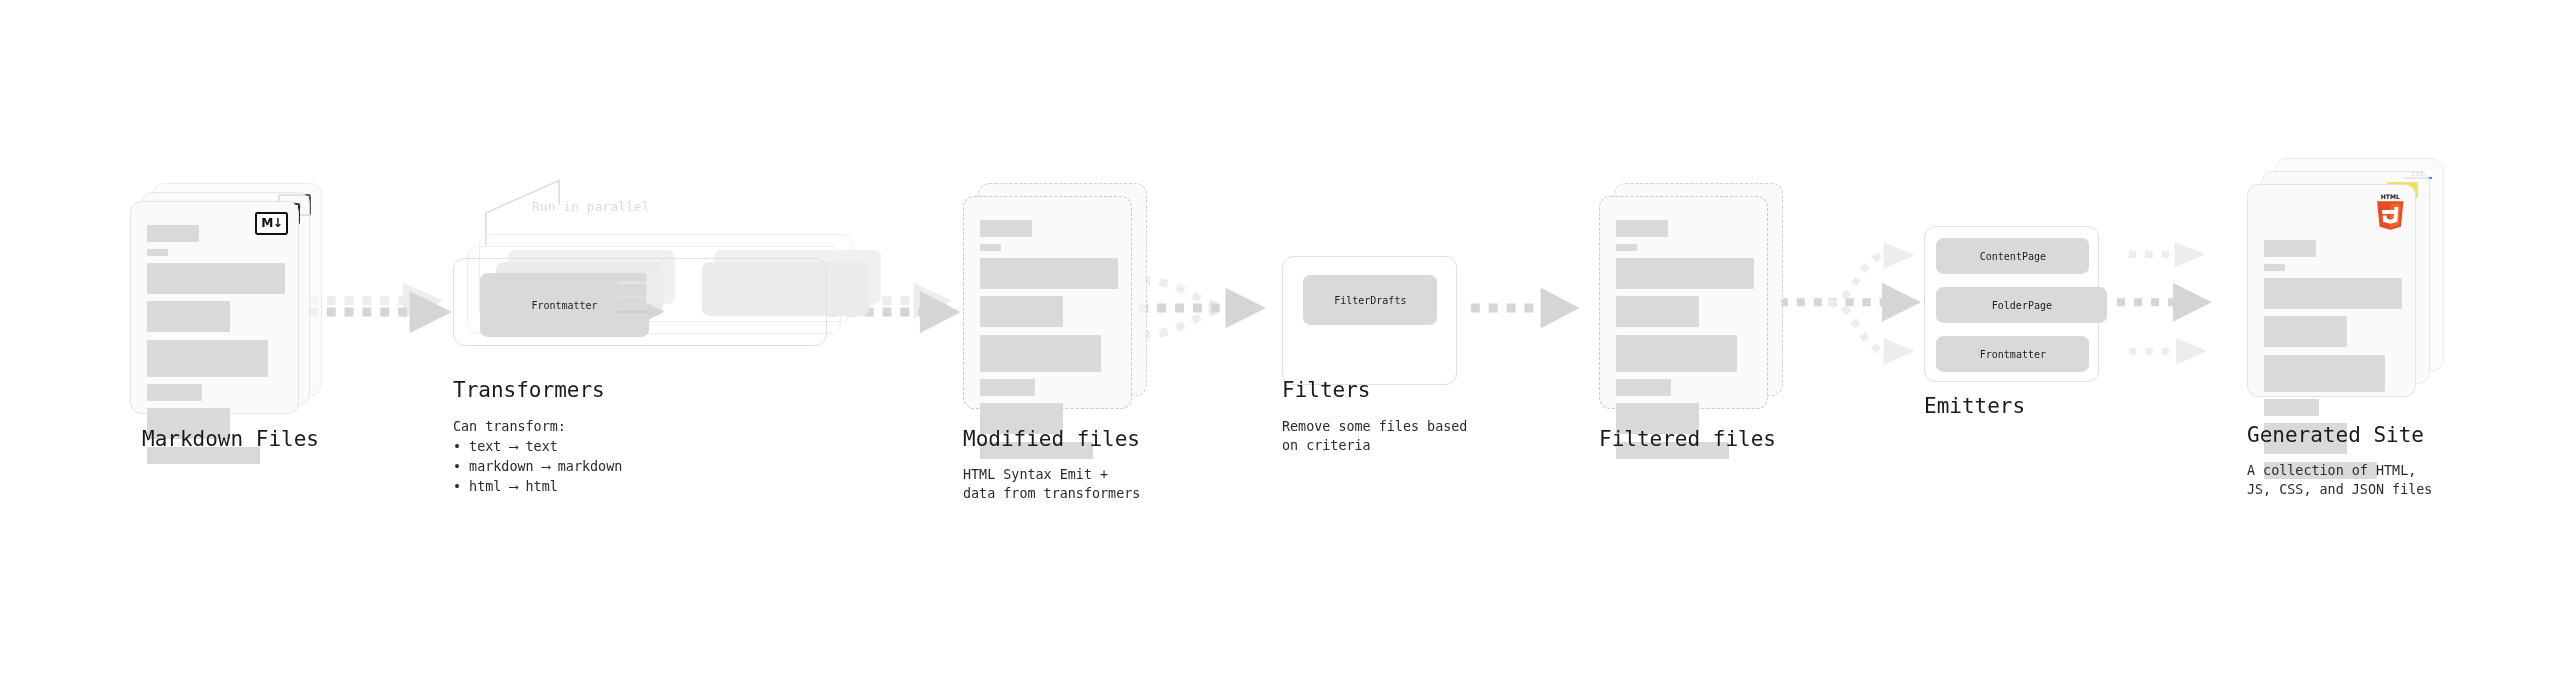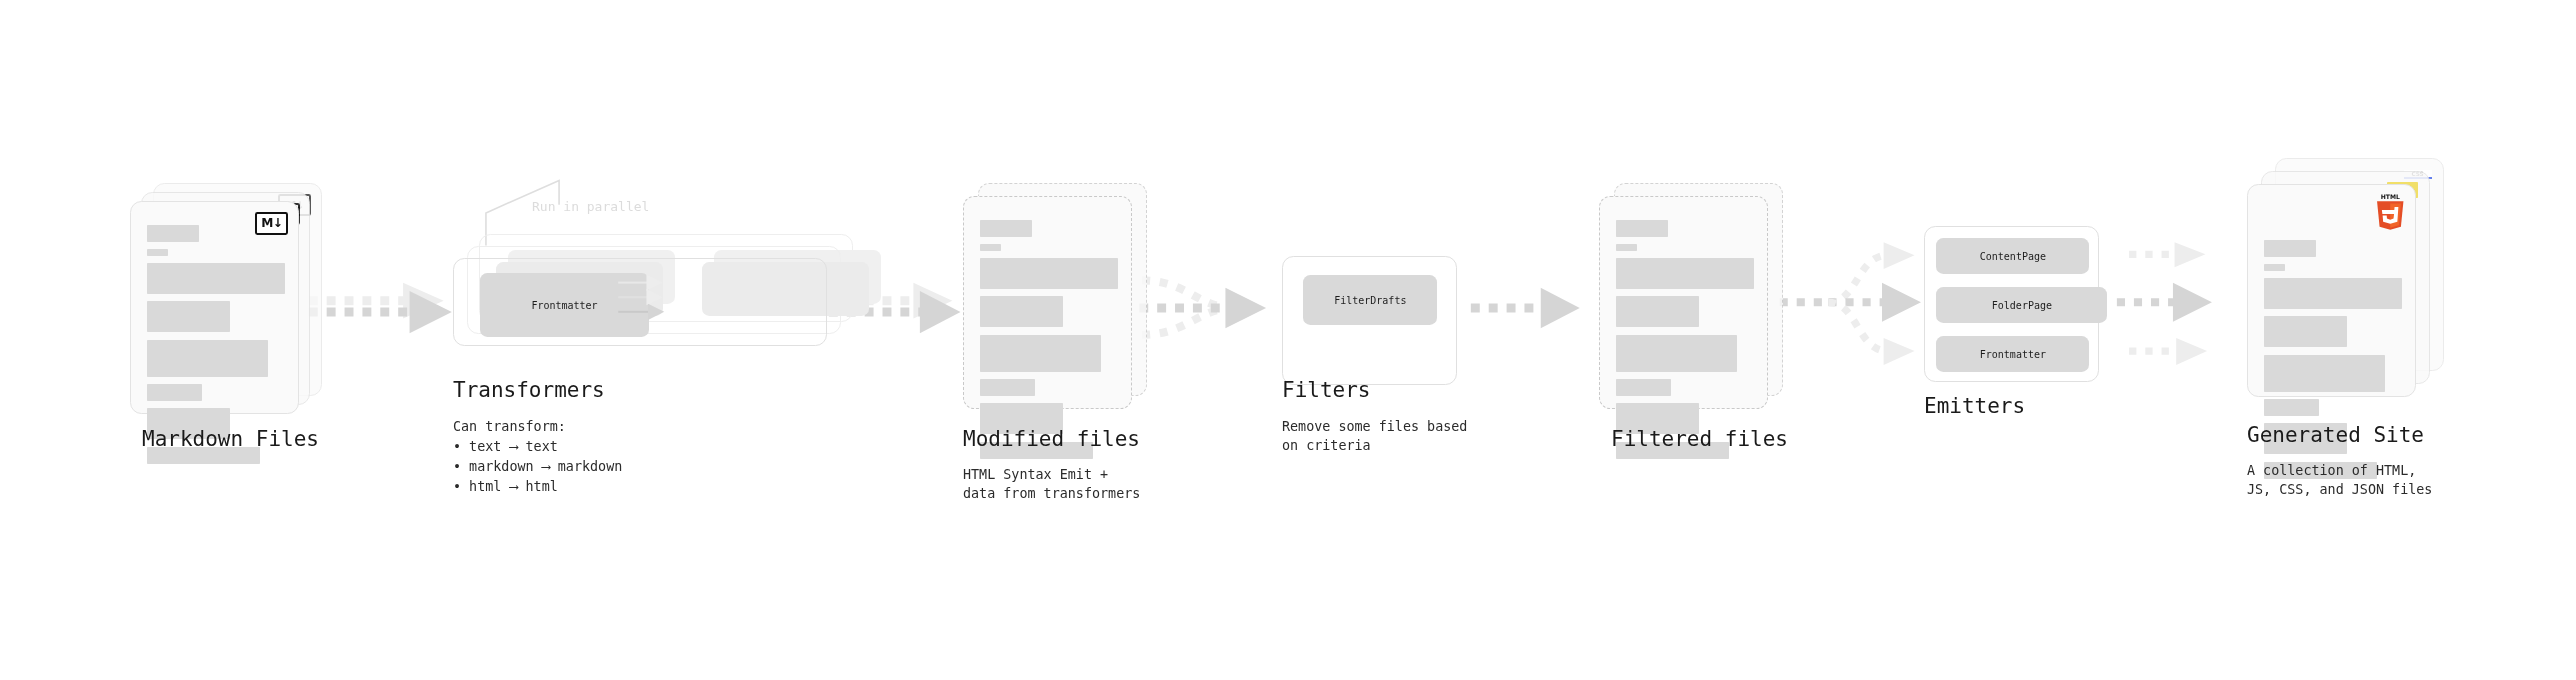--- a/index.html
+++ b/index.html
@@ -278,21 +278,21 @@
           <div class="bar h-lg" style="width:100%;"></div>
           <div class="bar h-lg" style="width:60%;"></div>
           <div class="bar h-xl" style="width:88%;"></div>
           <div class="bar" style="width:40%;"></div>
           <div class="bar h-lg" style="width:60%;"></div>
           <div class="bar" style="width:82%;"></div>
         </div>
       </div>
     </div>
   </div>
-  <div class="caption" style="left:1599px;top:427px;margin-left:12px;">Filtered files</div>
+  <div class="caption" style="left:1599px;top:427px;">Filtered files</div>
 
   <div class="node">
     <div class="pbox" style="left:1924px;top:226px;width:175px;height:156px;">
       <div class="chip" style="left:11.4px;top:11.4px;width:153px;height:36px;">ContentPage</div>
       <div class="chip" style="left:11.4px;top:60px;width:171px;height:36px;">FolderPage</div>
       <div class="chip" style="left:11.4px;top:109px;width:153px;height:36px;">Frontmatter</div>
     </div>
   </div>
   <div class="caption" style="left:1924px;top:394px;">Emitters</div>
 

